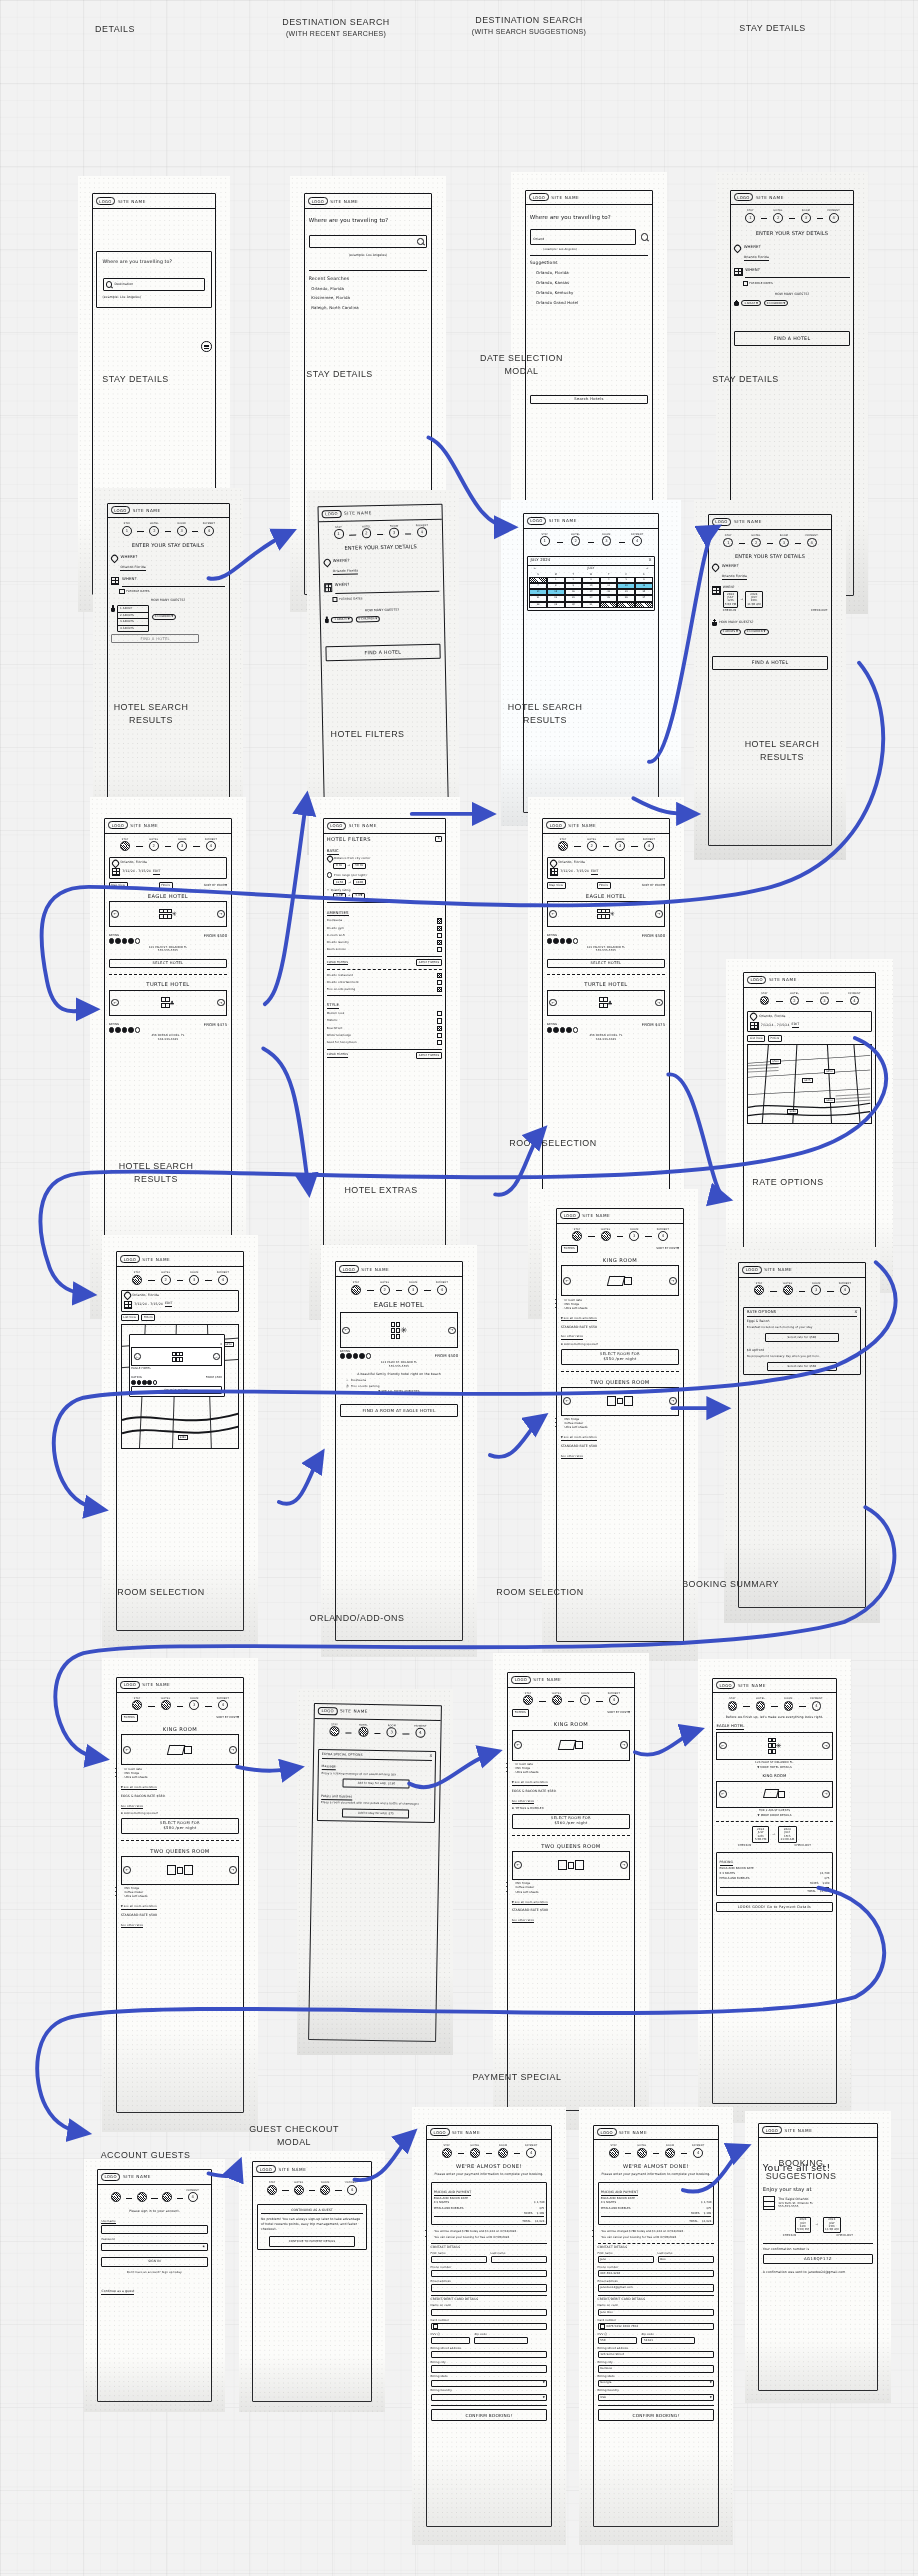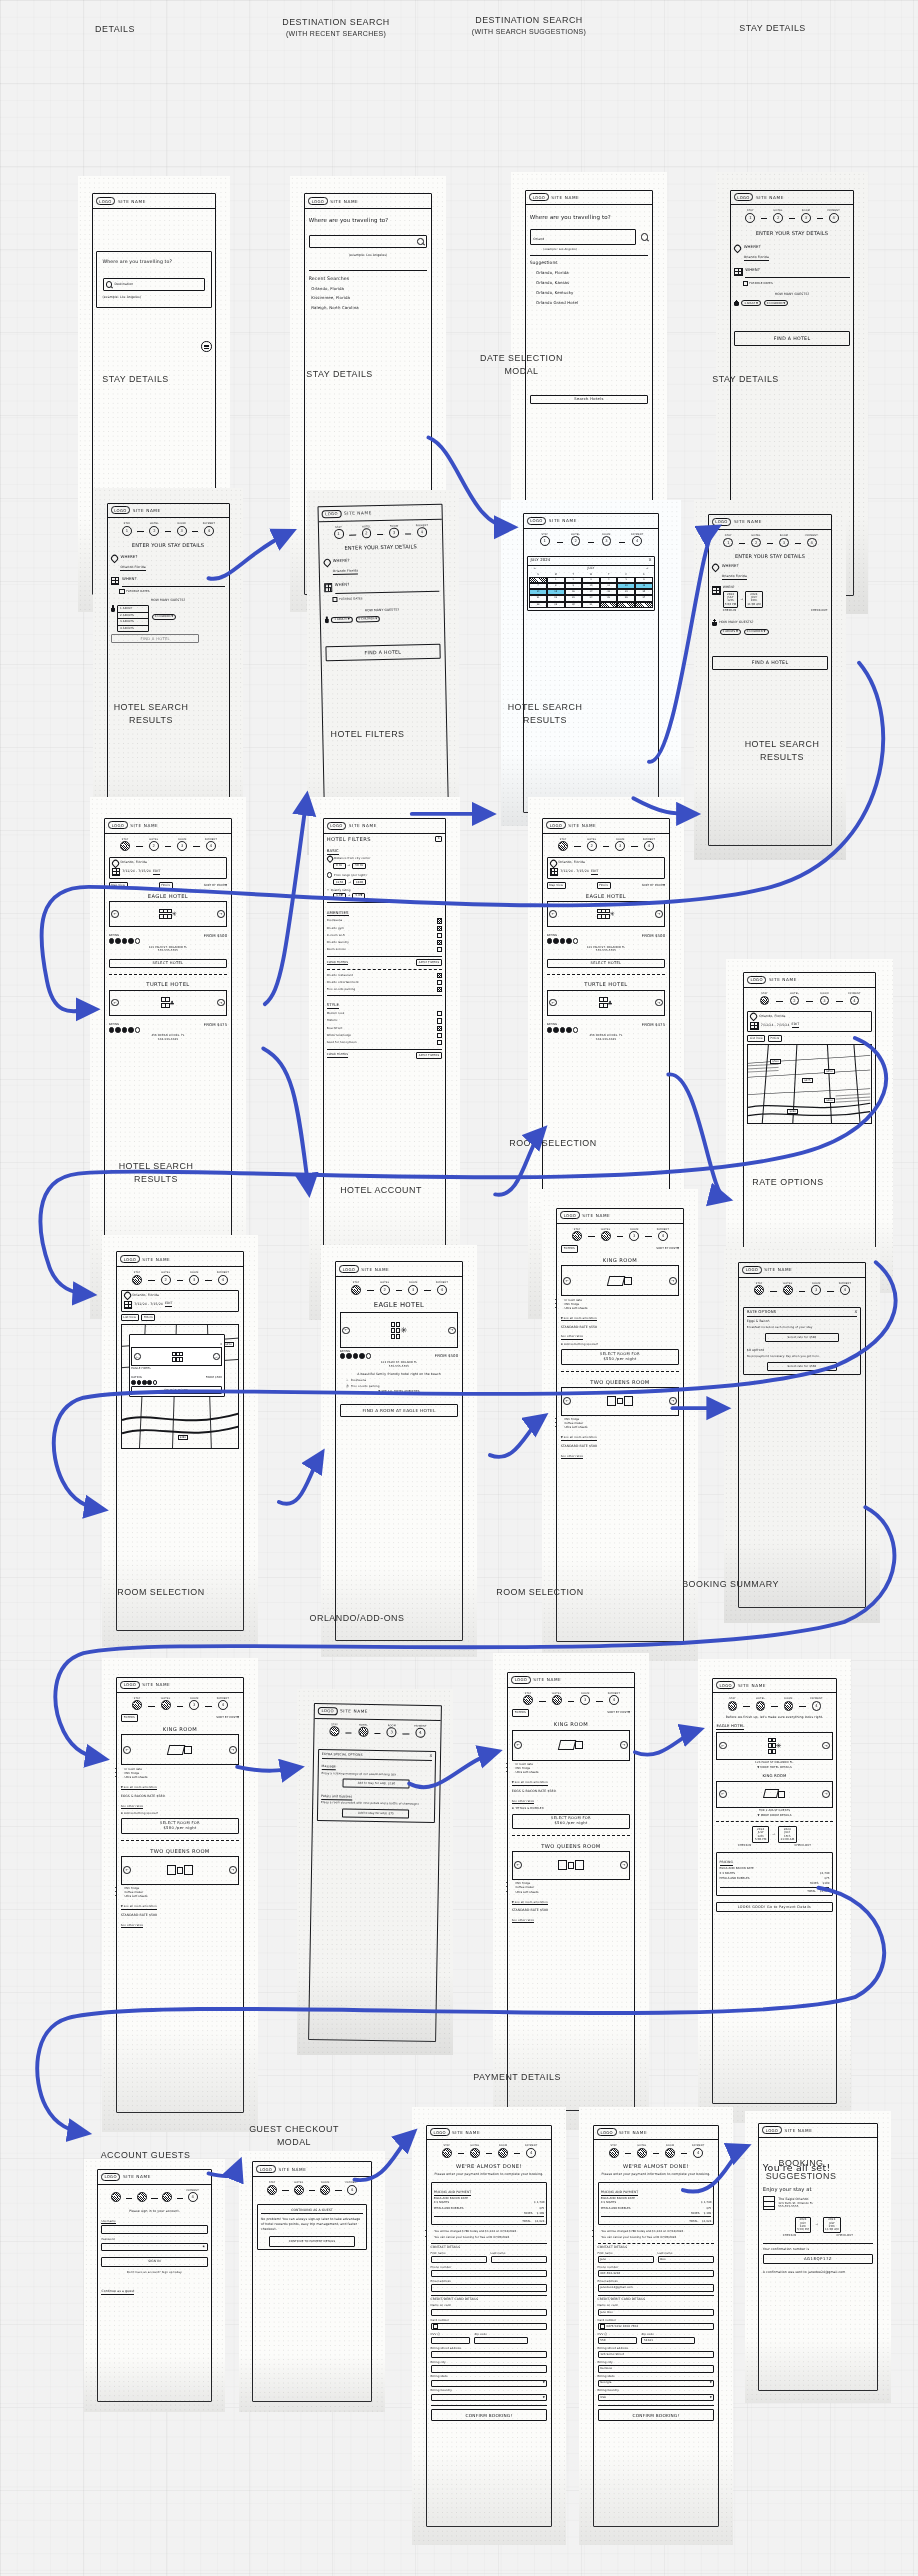--- a/index.html
+++ b/index.html
@@ -207,21 +207,21 @@
   <div class="caption" style="left:722px;top:725px;width:120px;">
     <span>HOTEL SEARCH
 RESULTS</span>
   </div>
 
   <div class="caption" style="left:96px;top:1147px;width:120px;">
     <span>HOTEL SEARCH
 RESULTS</span>
   </div>
   <div class="caption" style="left:321px;top:1171px;width:120px;">
-    <span>HOTEL ACCOUNT</span>
+    <span>HOTEL EXTRAS</span>
   </div>
   <div class="caption" style="left:488px;top:1124px;width:130px;">
     <span>ROOM SELECTION</span>
   </div>
   <div class="caption" style="left:728px;top:1163px;width:120px;">
     <span>RATE OPTIONS</span>
   </div>
 
   <div class="caption" style="left:96px;top:1573px;width:130px;">
     <span>ROOM SELECTION</span>
@@ -237,21 +237,21 @@
   </div>
 
   <div class="caption" style="left:83px;top:2136px;width:125px;">
     <span>ACCOUNT GUESTS</span>
   </div>
   <div class="caption" style="left:229px;top:2110px;width:130px;">
     <span>GUEST CHECKOUT
 MODAL</span>
   </div>
   <div class="caption" style="left:449px;top:2058px;width:136px;">
-    <span>PAYMENT DETAILS</span>
+    <span>PAYMENT SPECIAL</span>
   </div>
   <div class="caption" style="left:741px;top:2144px;width:120px;">
     <span>BOOKING
 SUGGESTIONS</span>
   </div>
 
   <div class="shot" style="left:78px;top:176px;width:152px;height:436px;">
     <div class="phone">
       <div class="hdr">
         <span class="logo">LOGO</span>

